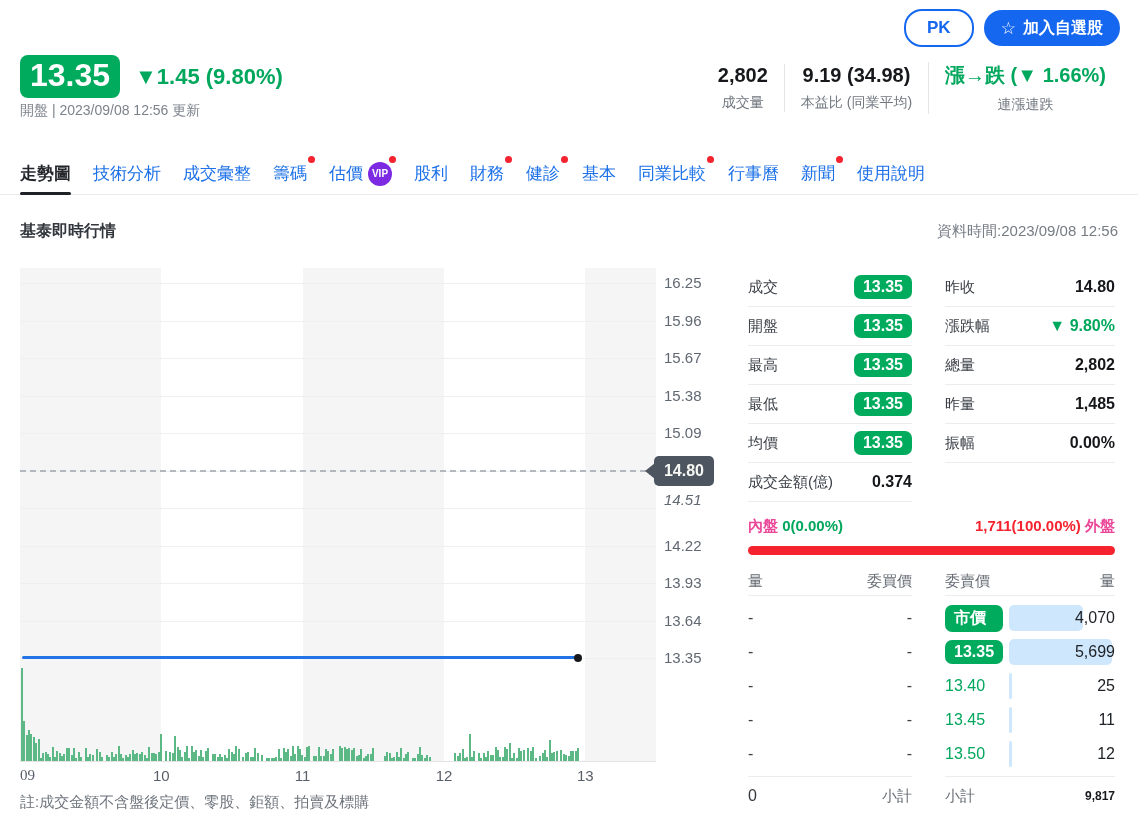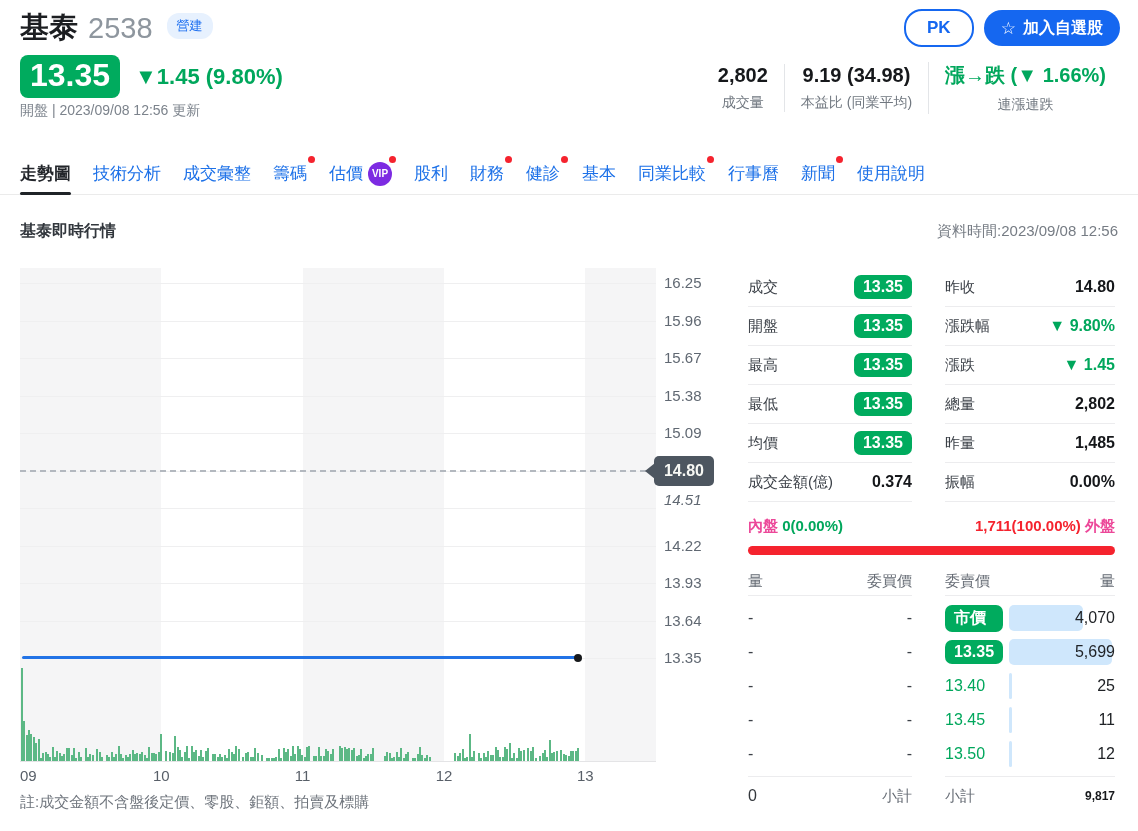--- a/index.html
+++ b/index.html
@@ -89,25 +89,20 @@
   .ob-foot{margin-top:5px;border-top:1px solid #ececee;height:38px;display:flex;align-items:center;justify-content:space-between;font-size:15px;}
   .ob-foot .lab{color:#646a73;}
   .ob-foot .num{font-size:12px;color:#17191c;font-weight:700;}
   .ob-foot .num0{font-size:16px;color:#33373c;}
 </style>
 </head>
 <body>
 
 <div id="app">
 
-  <div class="h-title">
-    <span class="h-name">基泰</span>
-    <span class="h-code">2538</span>
-    <span class="h-tag">營建</span>
-  </div>
   <div class="h-btns">
     <div class="btn-pk">PK</div>
     <div class="btn-add">
       <span class="star">☆</span>
       <span>加入自選股</span>
     </div>
   </div>
 
   <div class="price-row">
     <span class="price-box">13.35</span>
@@ -412,21 +407,21 @@
       <div class="vbar" style="left: 542.8px; top: 486.349px; height: 6.65138px;"></div>
       <div class="vbar" style="left: 545.1px; top: 487.27px; height: 5.72984px;"></div>
       <div class="vbar" style="left: 547.5px; top: 488.464px; height: 4.53594px;"></div>
       <div class="vbar" style="left: 549.8px; top: 483.233px; height: 9.7671px;"></div>
       <div class="vbar" style="left: 552.2px; top: 482.615px; height: 10.3851px;"></div>
       <div class="vbar" style="left: 554.6px; top: 483.389px; height: 9.61055px;"></div>
       <div class="vbar" style="left: 556.9px; top: 479.506px; height: 13.4944px;"></div>
       <div class="pline" style="left: 2px; width: 555.911px; top: 388px;"></div>
       <div class="pdot" style="left: 553.911px; top: 385.5px;"></div>
       <div class="baseline"></div>
-      <div class="xlab" style="left: 0px; text-align: left;">09</div>
+      <div class="xlab" style="left: 0px; text-align: left; font-family: Liberation Serif, serif;">09</div>
       <div class="xlab" style="left: 121.333px;">10</div>
       <div class="xlab" style="left: 262.667px;">11</div>
       <div class="xlab" style="left: 404px;">12</div>
       <div class="xlab" style="left: 545.333px;">13</div>
     </div>
   <div class="footnote">註:成交金額不含盤後定價、零股、鉅額、拍賣及標購</div>
 
   <div class="qcol" id="qcol1">
       <div class="qrow">
         <div class="ql">成交</div>
@@ -454,24 +449,20 @@
       </div>
     </div>
   <div class="qcol" id="qcol2">
       <div class="qrow">
         <div class="ql">昨收</div>
         <div class="qv">14.80</div>
       </div>
       <div class="qrow">
         <div class="ql">漲跌幅</div>
         <div class="qv green">▼ 9.80%</div>
-      </div>
-      <div class="qrow">
-        <div class="ql">漲跌</div>
-        <div class="qv green">▼ 1.45</div>
       </div>
       <div class="qrow">
         <div class="ql">總量</div>
         <div class="qv">2,802</div>
       </div>
       <div class="qrow">
         <div class="ql">昨量</div>
         <div class="qv">1,485</div>
       </div>
       <div class="qrow">

